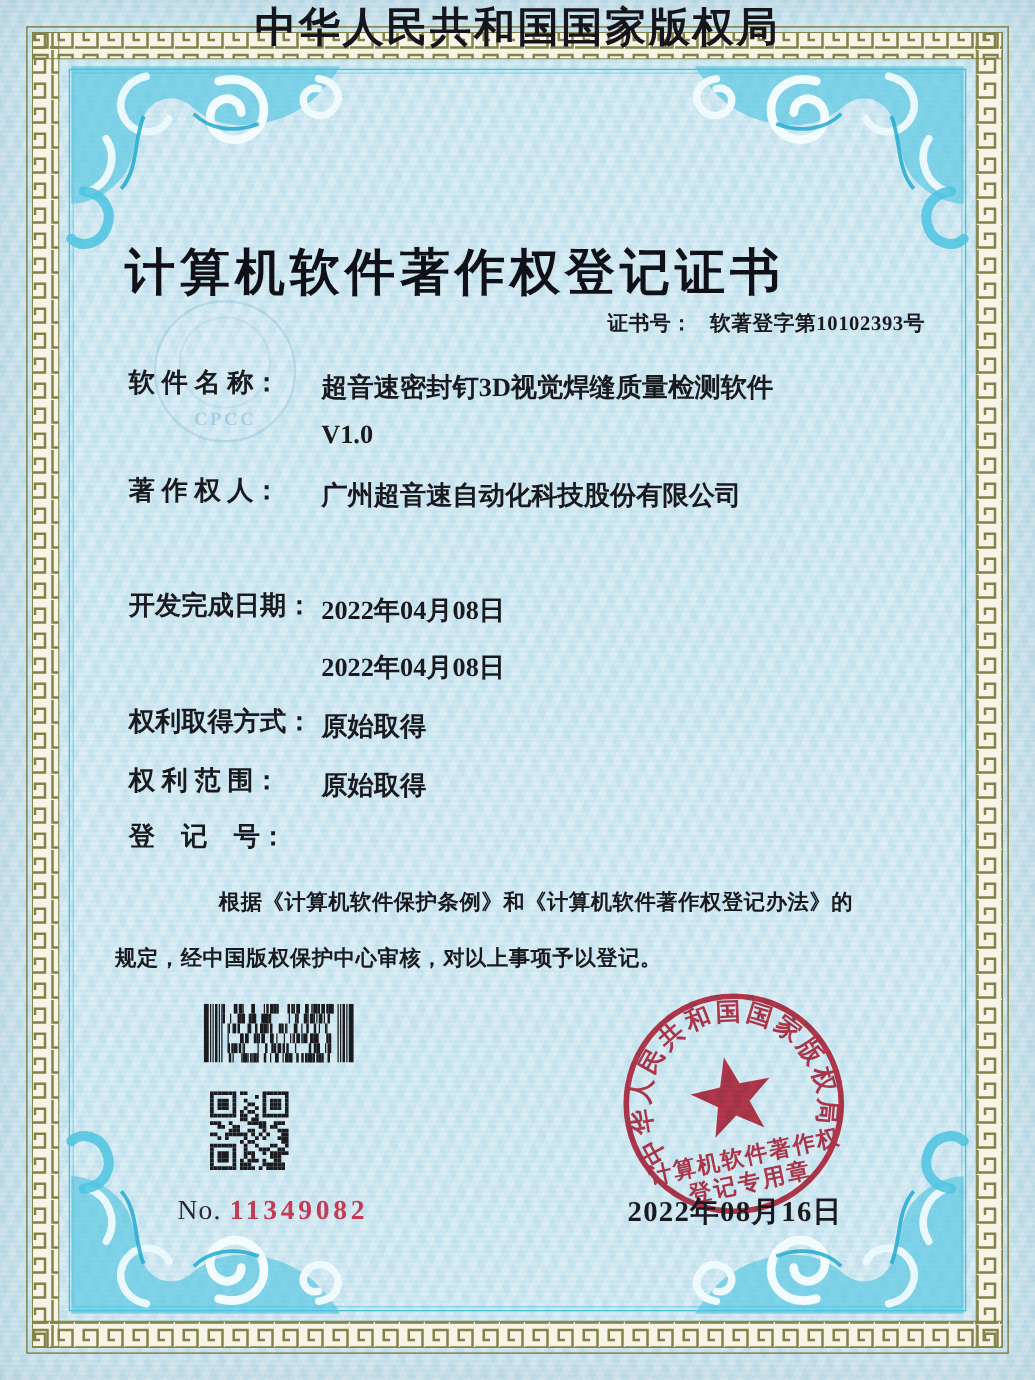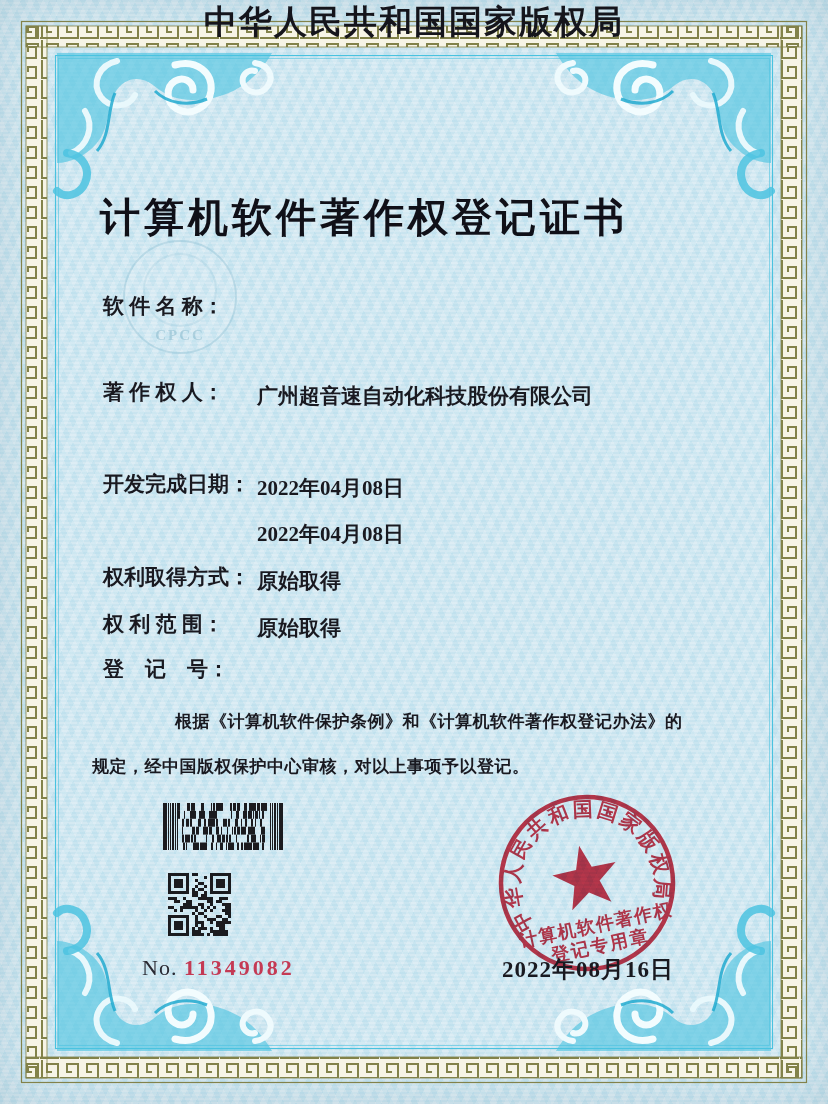--- a/index.html
+++ b/index.html
@@ -87,22 +87,27 @@
 
     <g opacity="0.4">
       <circle cx="180" cy="297" r="56" fill="rgba(255,255,255,0.15)" stroke="#8fc0d4" stroke-width="2"></circle>
       <circle cx="180" cy="290" r="36" fill="none" stroke="#9cc8da" stroke-width="2" opacity="0.7"></circle>
       <text x="180" y="340" text-anchor="middle" font-size="15" letter-spacing="2" fill="#6fa9c0" font-weight="bold">CPCC</text>
     </g>
   </svg>
 
   <div class="abs title">中华人民共和国国家版权局</div>
   <div class="abs subtitle">计算机软件著作权登记证书</div>
+  <div class="abs certno">
+    <span>证书号：</span><span class="gap"></span><span>软著登字第10102393号</span>
+  </div>
 
   <div class="abs flabel" style="top:292px">软 件 名 称：</div>
+  <div class="abs fvalue" style="top:292px">超音速密封钉3D视觉焊缝质量检测软件
+V1.0</div>
 
   <div class="abs flabel" style="top:378px">著 作 权 人：</div>
   <div class="abs fvalue" style="top:378px">广州超音速自动化科技股份有限公司</div>
 
   <div class="abs flabel" style="top:470px">开发完成日期：</div>
   <div class="abs fvalue" style="top:470px">2022年04月08日</div>
 
   <div class="abs fvalue" style="top:516px">2022年04月08日</div>
 
   <div class="abs flabel" style="top:563px">权利取得方式：</div>

